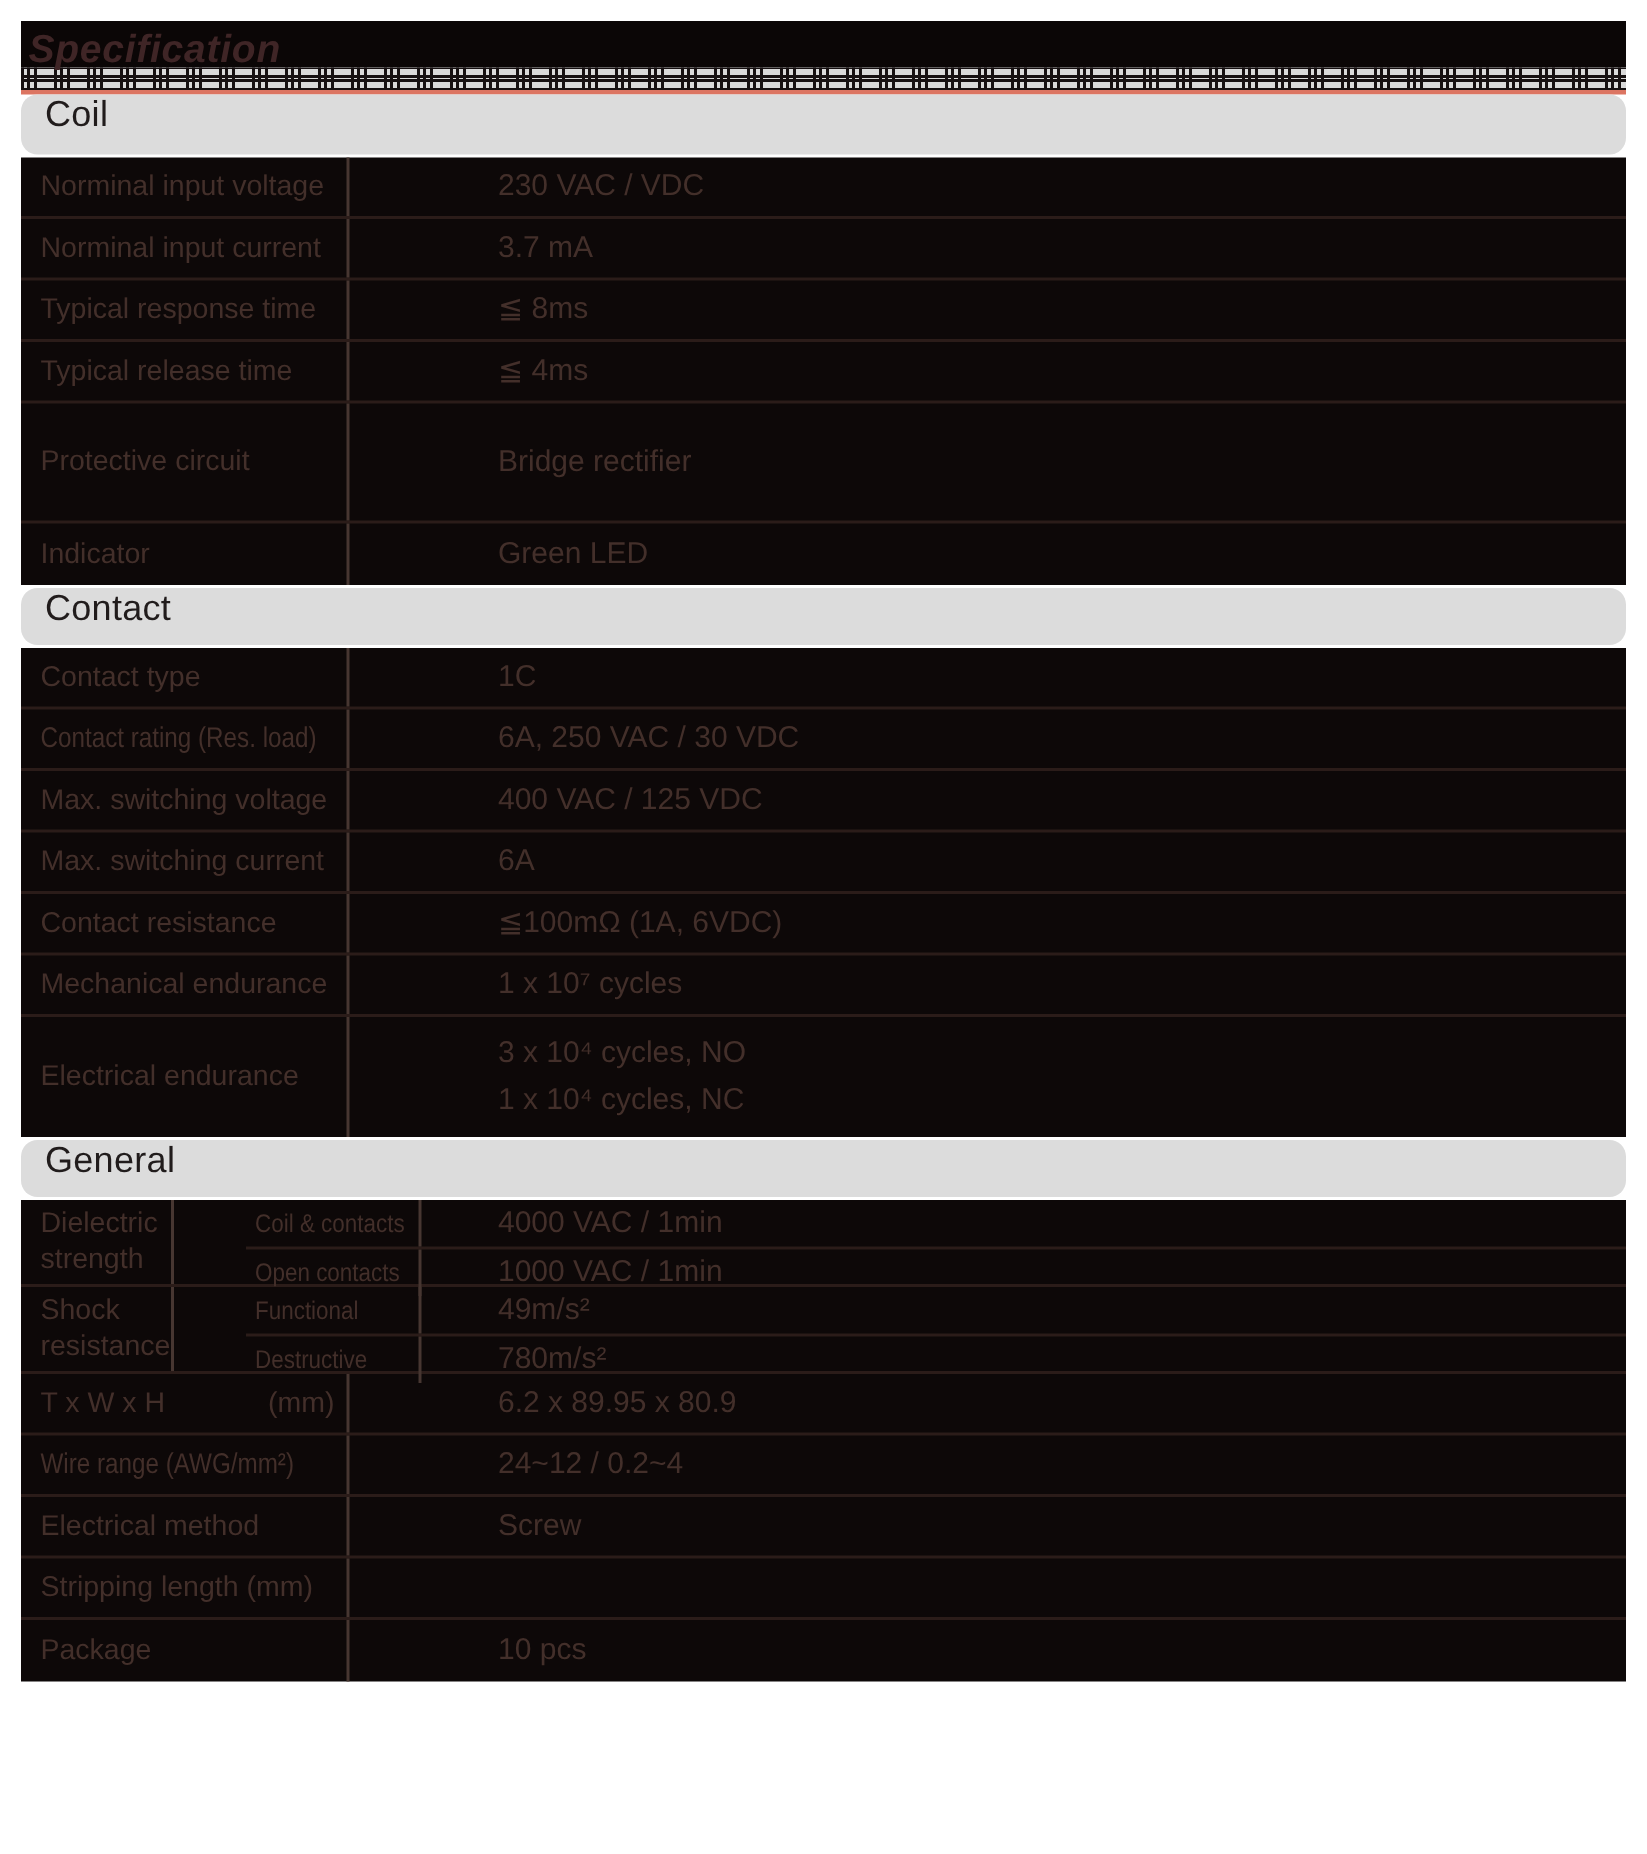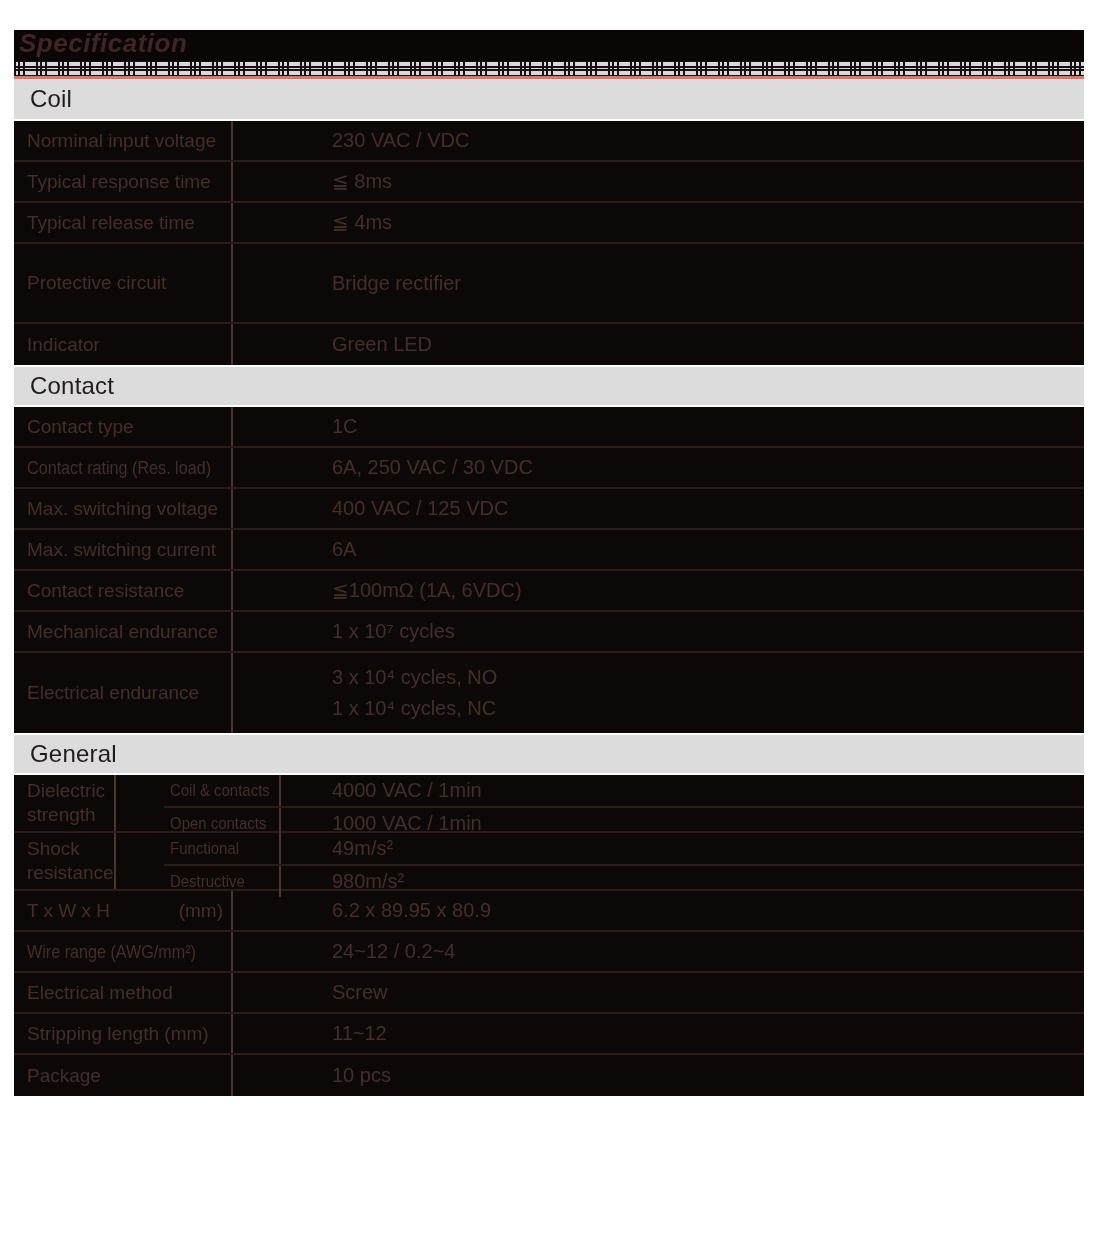--- a/index.html
+++ b/index.html
@@ -21,21 +21,21 @@
   body{
     width:1098px;height:1236px;
     font-family:"Liberation Sans","DejaVu Sans",sans-serif;
     color:var(--cell-text);
     overflow:hidden;
   }
   .page{width:1098px;height:1236px;padding:14px 14px 0 14px;background:var(--page-bg);}
 
   .titlebar{
     height:31px;background:var(--titlebar-bg);
-    display:flex;align-items:flex-start;padding-left:5px;margin-top:16px;
+    display:flex;align-items:flex-end;padding-left:5px;
   }
   .title{
     font-size:26px;font-weight:bold;font-style:italic;
     color:var(--title-color);letter-spacing:.5px;line-height:1;
   }
   .strip{
     height:15px;
     background-color:var(--strip-bg);
     background-image:
       repeating-linear-gradient(180deg,
@@ -49,22 +49,23 @@
         var(--strip-bar) 9px 11px, transparent 11px 22px);
   }
   .accent{
     height:3px;
     background:linear-gradient(180deg,#eda08d 0%,#d06а52 100%);
     background-color:var(--accent-line);
   }
 
   .section-header{
     height:38px;background:var(--header-bg);
-    display:flex;align-items:center;padding-left:16px;
+    display:flex;padding-left:16px;
     margin:2px 0;
+    border-radius:11px;
   }
   #sections > .section-header:first-child{margin-top:0;height:40px;}
   .section-title{
     font-size:24px;color:var(--header-text);font-weight:500;
     letter-spacing:.2px;
   }
 
   .tbl{background:var(--table-bg);}
   .row,.grouprow{display:flex;gap:48px;}
   .row{height:41px;}
@@ -120,20 +121,28 @@
         <div class="row">
           <div class="cell label">
             <span class="t">Norminal input voltage</span>
           </div>
           <div class="cell value">
             <div class="vline">230 VAC / VDC</div>
           </div>
         </div>
         <div class="row">
           <div class="cell label">
+            <span class="t">Norminal input current</span>
+          </div>
+          <div class="cell value">
+            <div class="vline">3.7 mA</div>
+          </div>
+        </div>
+        <div class="row">
+          <div class="cell label">
             <span class="t">Typical response time</span>
           </div>
           <div class="cell value">
             <div class="vline">≦ 8ms</div>
           </div>
         </div>
         <div class="row">
           <div class="cell label">
             <span class="t">Typical release time</span>
           </div>
@@ -254,21 +263,21 @@
               </div>
               <div class="cell value">
                 <div class="vline">49m/s²</div>
               </div>
             </div>
             <div class="subrow">
               <div class="cell sublabel">
                 <span class="t">Destructive</span>
               </div>
               <div class="cell value">
-                <div class="vline">980m/s²</div>
+                <div class="vline">780m/s²</div>
               </div>
             </div>
           </div>
         </div>
         <div class="row">
           <div class="cell label">
             <span class="t">T x W x H</span>
             <span class="label-right">(mm)</span>
           </div>
           <div class="cell value">
@@ -288,23 +297,20 @@
             <span class="t">Electrical method</span>
           </div>
           <div class="cell value">
             <div class="vline">Screw</div>
           </div>
         </div>
         <div class="row">
           <div class="cell label">
             <span class="t">Stripping length (mm)</span>
           </div>
-          <div class="cell value">
-            <div class="vline">11~12</div>
-          </div>
         </div>
         <div class="row">
           <div class="cell label">
             <span class="t">Package</span>
           </div>
           <div class="cell value">
             <div class="vline">10 pcs</div>
           </div>
         </div>
       </div>

